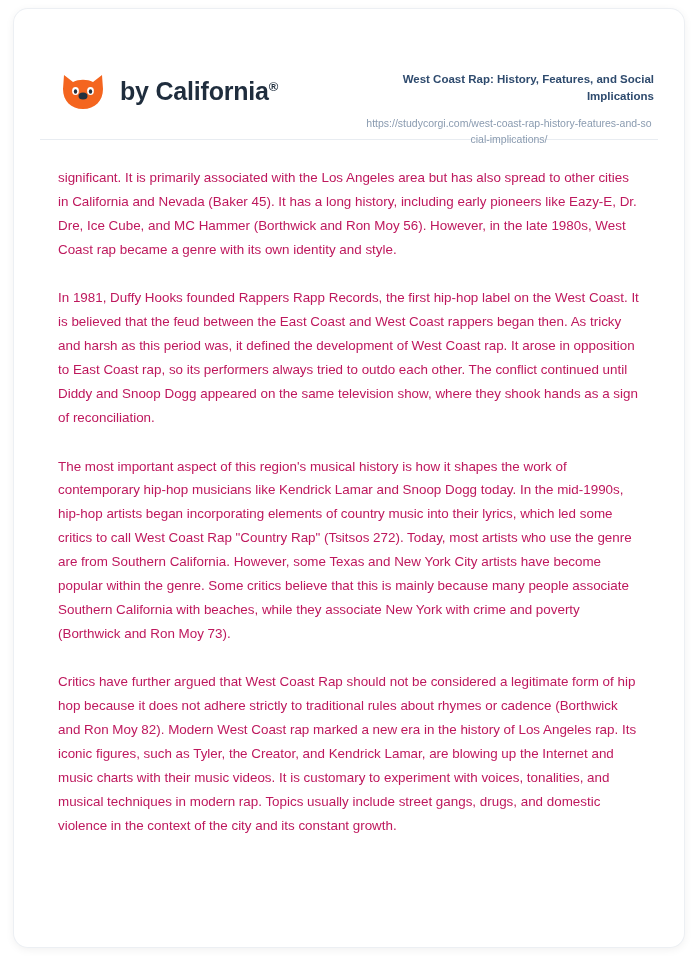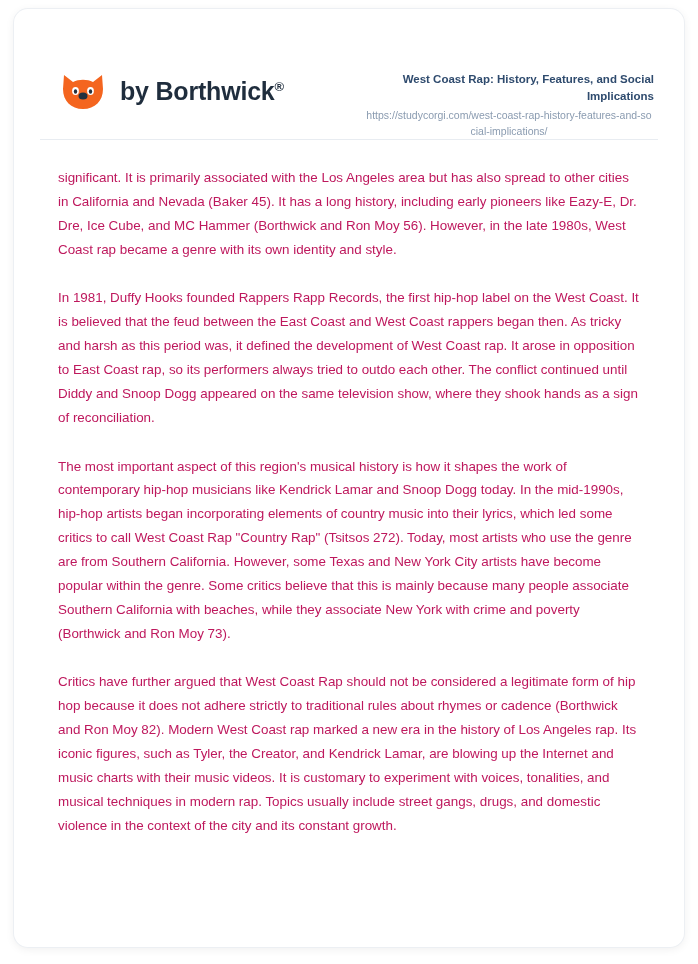--- a/index.html
+++ b/index.html
@@ -62,21 +62,21 @@
   .doc-meta {
     text-align: right;
     max-width: 290px;
     padding-top: 14px;
   }
   .doc-title {
     font-size: 11.5px;
     font-weight: bold;
     color: #2f4b6e;
     line-height: 1.45;
-    margin: 0 0 4px 0;
+    margin: 0 0 12px 0;
   }
   .doc-url {
     font-size: 10.5px;
     color: #8a9bb0;
     line-height: 1.45;
     word-break: break-all;
     margin: 0;
     text-align: center;
   }
   .divider {
@@ -112,21 +112,21 @@
           <path d="M6 9 L5.5 18 L11 13.5 Z" fill="#ffffff" opacity="0.0"></path>
           <ellipse cx="15.5" cy="22" rx="3.4" ry="4" fill="#ffffff"></ellipse>
           <ellipse cx="30.5" cy="22" rx="3.4" ry="4" fill="#ffffff"></ellipse>
           <ellipse cx="15.5" cy="22.5" rx="1.7" ry="2.2" fill="#23313f"></ellipse>
           <ellipse cx="30.5" cy="22.5" rx="1.7" ry="2.2" fill="#23313f"></ellipse>
           <path d="M23 27 m-4.5 0 a4.5 3.5 0 1 0 9 0 a4.5 3.5 0 1 0 -9 0" fill="#23313f"></path>
           <path d="M16 32 q7 6 14 0" stroke="#ffffff" stroke-width="2" fill="none" stroke-linecap="round" opacity="0"></path>
         </svg>
       </span>
       <span class="brand-text">
-        <span>by Borthwick</span><span class="reg">®</span>
+        <span>by California</span><span class="reg">®</span>
       </span>
     </div>
 
     <div class="doc-meta">
       <p class="doc-title">West Coast Rap: History, Features, and Social Implications</p>
       <p class="doc-url">https://studycorgi.com/west-coast-rap-history-features-and-social-implications/</p>
     </div>
   </div>
 
   <div class="divider"></div>

